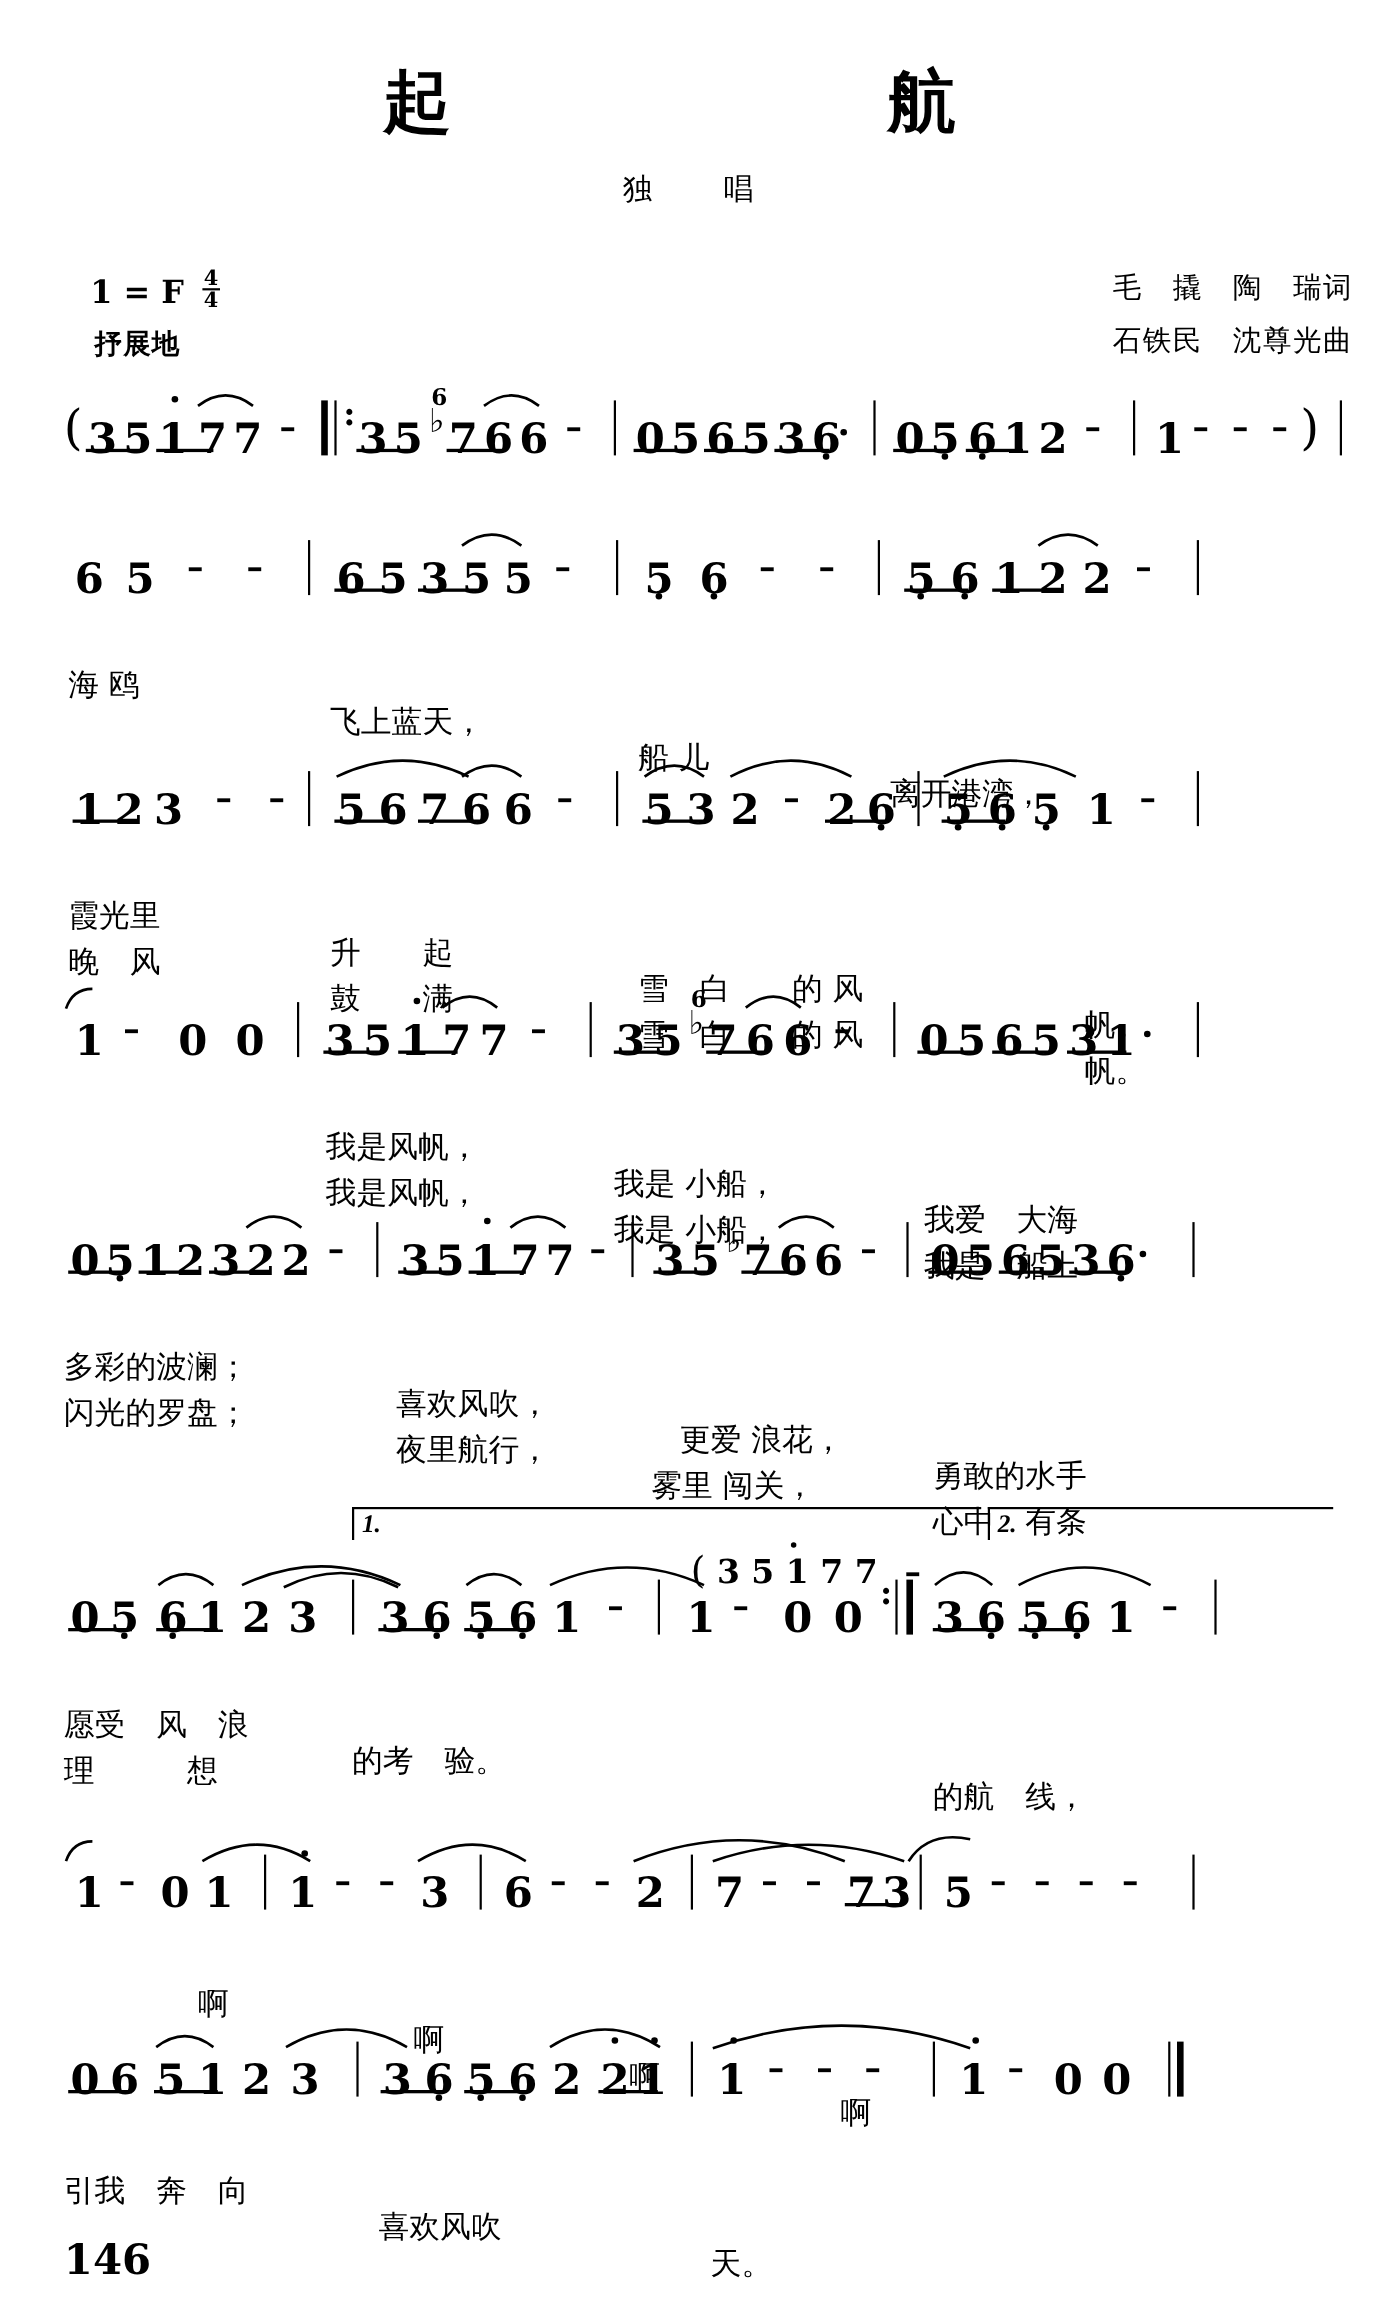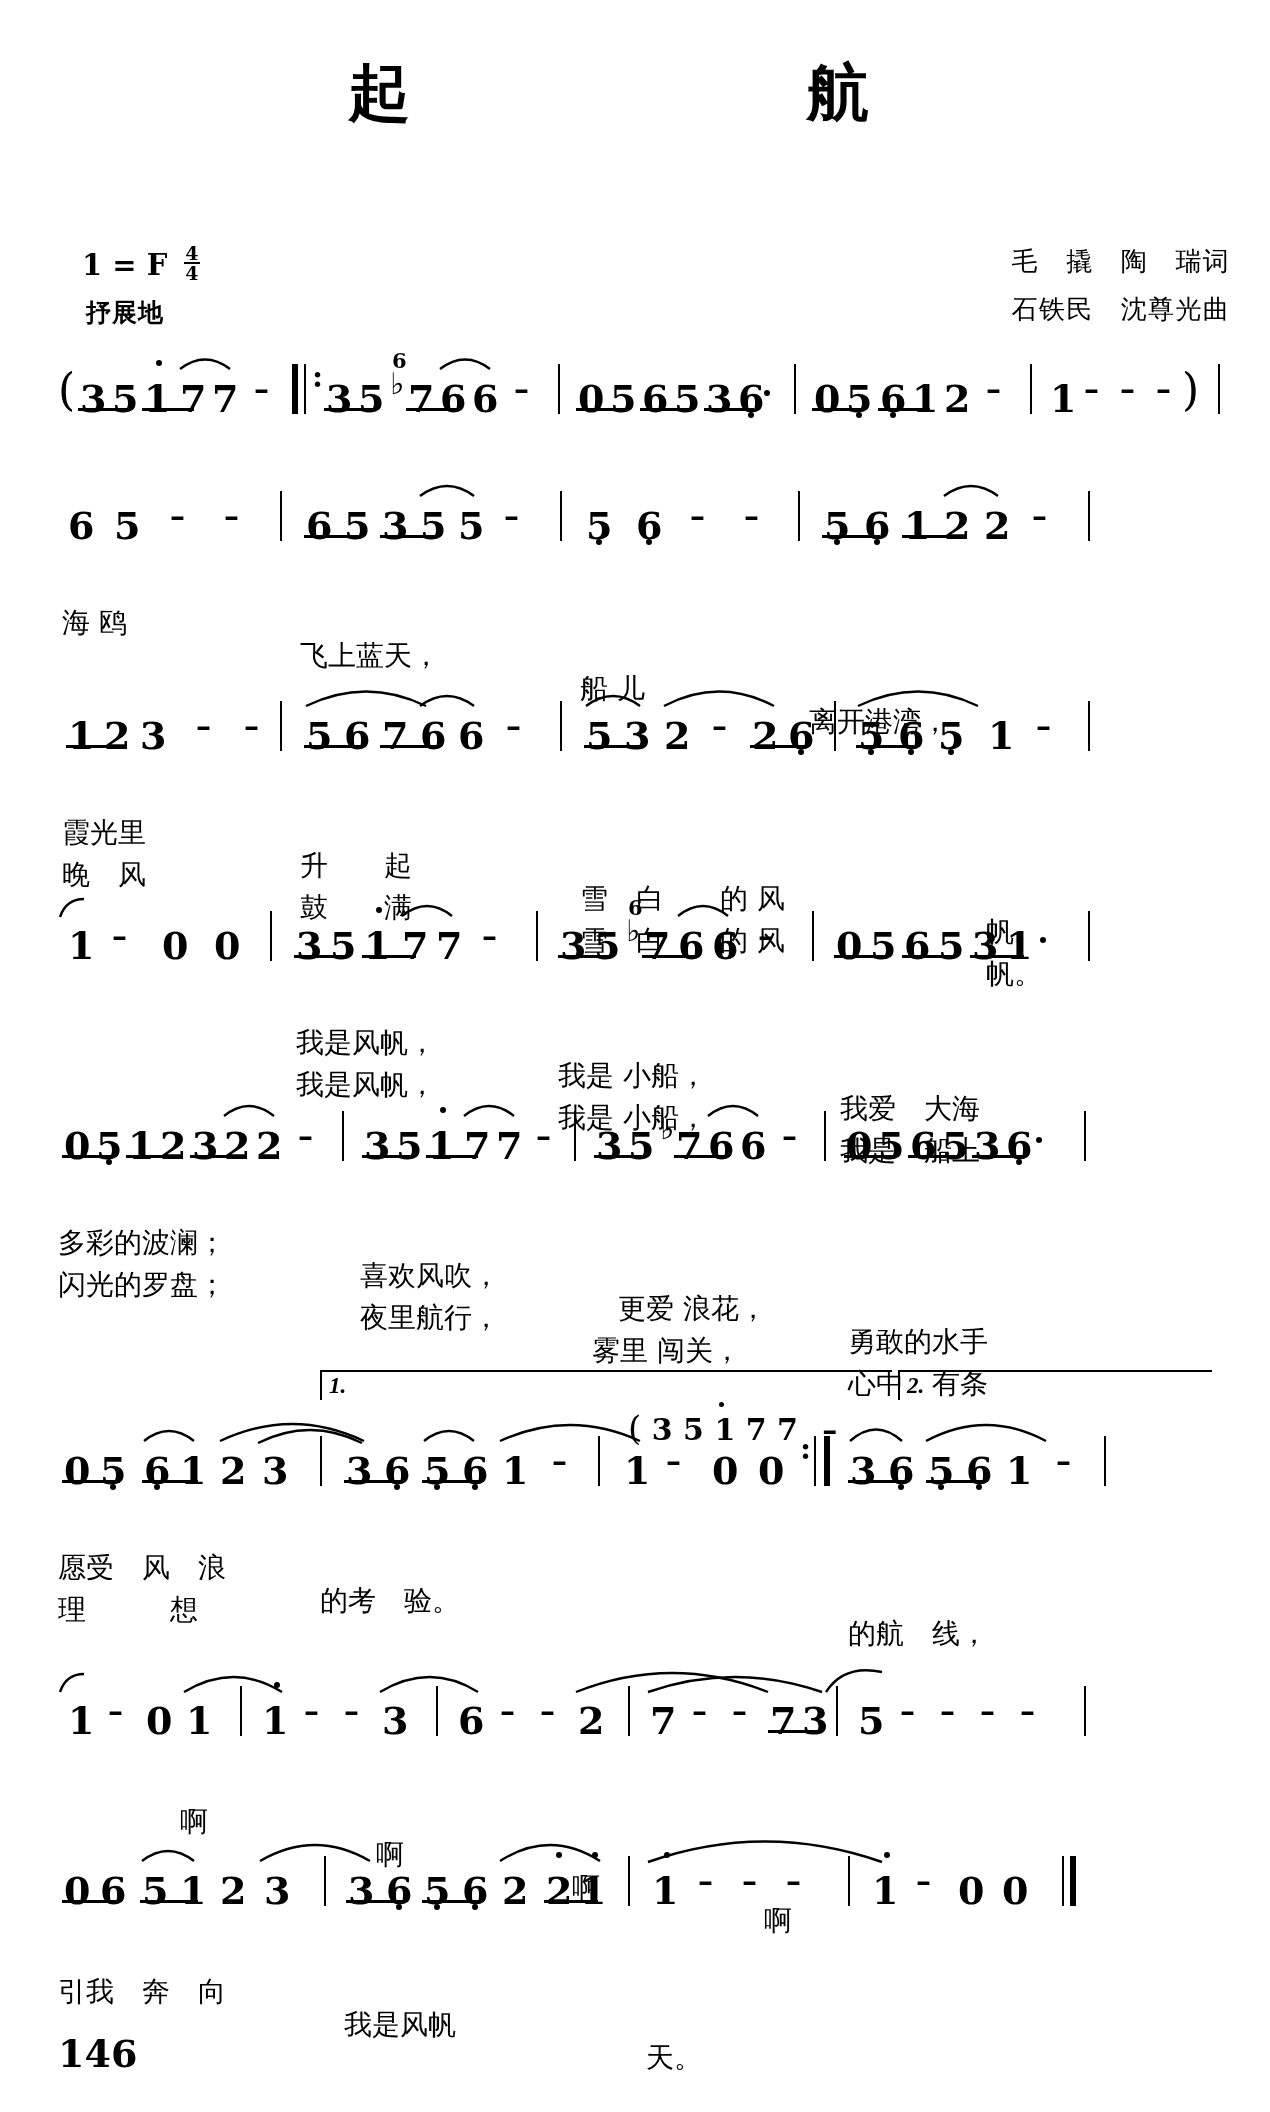--- a/index.html
+++ b/index.html
@@ -171,20 +171,21 @@
 
   .flat { font-family: "DejaVu Serif", serif; font-size: 30px; font-weight: bold; }
   .small6 { font-family: "DejaVu Serif", serif; font-weight: bold; font-size: 21px; }
 </style>
 </head>
 <body>
 
 <div class="page">
 
   <div class="title">起　　　航</div>
+  <div class="subtitle">独　唱</div>
 
   <div class="credits-block">
     <div class="keysig">
       <span>1 = F</span>
       <span class="meter">
         <span class="num">4</span>
         <span class="den">4</span>
       </span>
     </div>
     <div class="tempo">抒展地</div>
@@ -727,19 +728,19 @@
       <span class="n" style="left:814px;">1</span><span class="odot" style="left:826px; top:-8px;"></span>
       <span class="dash" style="left:858px; top:3px;">–</span>
       <span class="n" style="left:900px;">0</span>
       <span class="n" style="left:944px;">0</span>
       <div class="bar" style="left:1004px; top:-4px;"></div>
       <div class="barthick" style="left:1012px; top:-4px;"></div>
     </div>
 
     <div class="lyric-row" style="margin-top:18px;">
       <span style="left:0px;font-family:Liberation Mono, monospace;">引我　奔　向</span>
-      <span style="left:286px;">我是风帆</span>
+      <span style="left:286px;">喜欢风吹</span>
       <span style="left:588px;">天。</span>
     </div>
   </div>
 
   <div class="pagenum">146</div>
 </div>
 
 </body></html>

